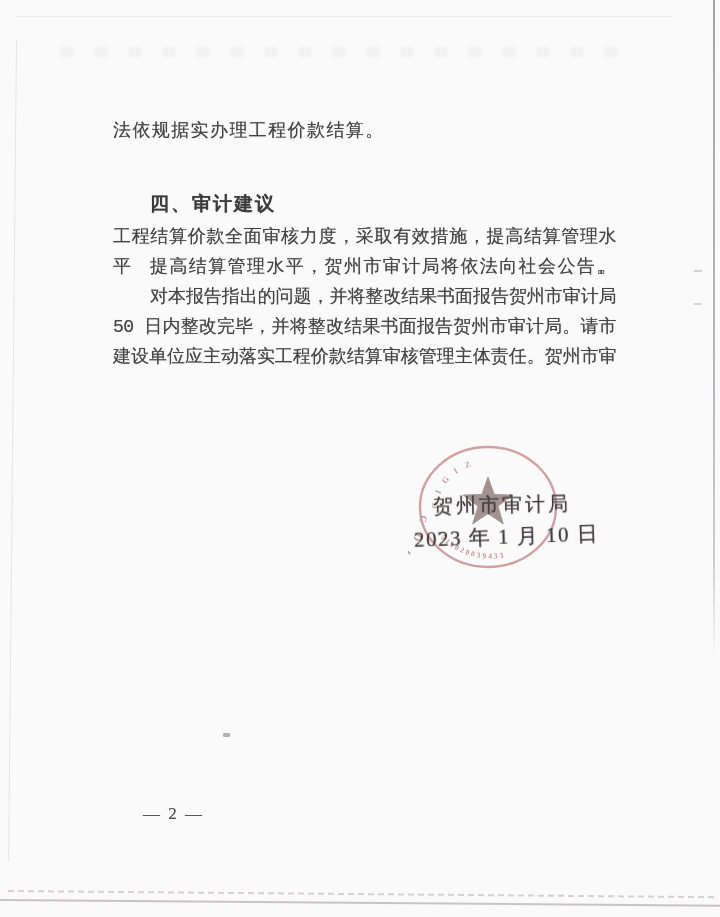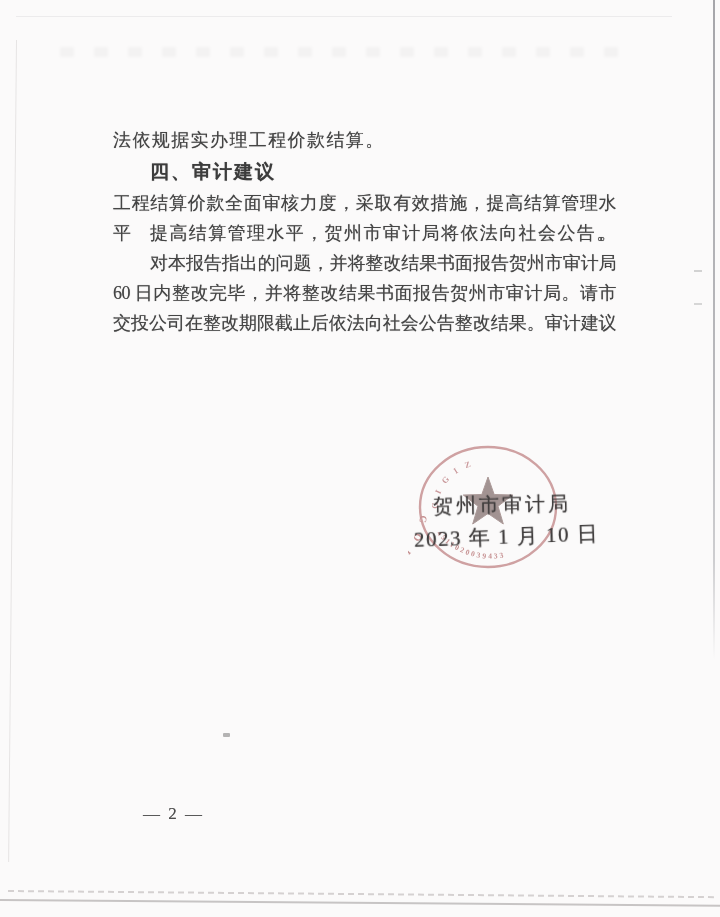--- a/index.html
+++ b/index.html
@@ -40,28 +40,29 @@
   }
   .speck{
     position:absolute;left:223px;top:733px;width:7px;height:4px;
     background:#8e8e8e;opacity:.65;border-radius:1px;
   }
   .tick-a{position:absolute;left:694px;top:270px;width:8px;height:2px;background:#d2d2d2;}
   .tick-b{position:absolute;left:694px;top:303px;width:8px;height:2px;background:#d6d6d6;}
 
   
   .textblock{
-    position:absolute;left:113px;top:125px;width:503px;
+    position:absolute;left:113px;top:116px;width:503px;
     color:#454545;font-size:18px;
     text-shadow:0 0 .7px rgba(70,70,70,.65);
     filter:blur(.22px);
+    font-family:Liberation Mono, monospace;
   }
   .bline{height:30px;line-height:30px;white-space:nowrap;letter-spacing:1.4px;}
   .heading{height:33px;line-height:33px;font-weight:bold;font-size:19px;
-    color:#3c3c3c;text-indent:37px;letter-spacing:2px;}
+    color:#3c3c3c;text-indent:37px;letter-spacing:2px;margin-top:43px;}
   .j{white-space:normal;letter-spacing:-.62px;
      text-align:justify;text-align-last:justify;text-justify:inter-character;}
   .ind{text-indent:37px;}
 
   
   .sealwrap{position:absolute;left:408px;top:435px;width:170px;height:150px;}
   .seal-svg{filter:blur(.4px);opacity:.92;}
   .issuer{
     position:absolute;left:433px;top:491px;width:200px;
     font-size:20px;letter-spacing:3px;color:#403d3d;white-space:nowrap;
@@ -95,22 +96,22 @@
   <div class="speck"></div>
   <div class="tick-a"></div>
   <div class="tick-b"></div>
 
   <div class="textblock">
     <div class="bline">法依规据实办理工程价款结算。</div>
     <div class="bline heading">四、审计建议</div>
     <div class="bline j">工程结算价款全面审核力度，采取有效措施，提高结算管理水平。</div>
     <div class="bline ind">提高结算管理水平，贺州市审计局将依法向社会公告。</div>
     <div class="bline j ind">对本报告指出的问题，并将整改结果书面报告贺州市审计局</div>
-    <div class="bline j">60 日内整改完毕，并将整改结果书面报告贺州市审计局。请市</div>
-    <div class="bline j">交投公司在整改期限截止后依法向社会公告整改结果。审计建议</div>
+    <div class="bline j">50 日内整改完毕，并将整改结果书面报告贺州市审计局。请市</div>
+    <div class="bline j">建设单位应主动落实工程价款结算审核管理主体责任。贺州市审</div>
   </div>
 
   <div class="sealwrap">
     <svg class="seal-svg" width="170" height="150" viewBox="0 0 170 150">
       <defs>
         <path id="arcOuter" d="M 12 72 A 68 60 0 1 1 11.9 71" fill="none"></path>
         <path id="arcInner" d="M 30 78 A 50 44 0 0 1 76 29" fill="none"></path>
         <path id="arcBottom" d="M 22 86 A 64 56 0 0 0 142 88" fill="none"></path>
       </defs>
       <ellipse cx="80" cy="72" rx="68" ry="60" fill="none" stroke="#c28889" stroke-width="2.4" opacity=".85"></ellipse>

